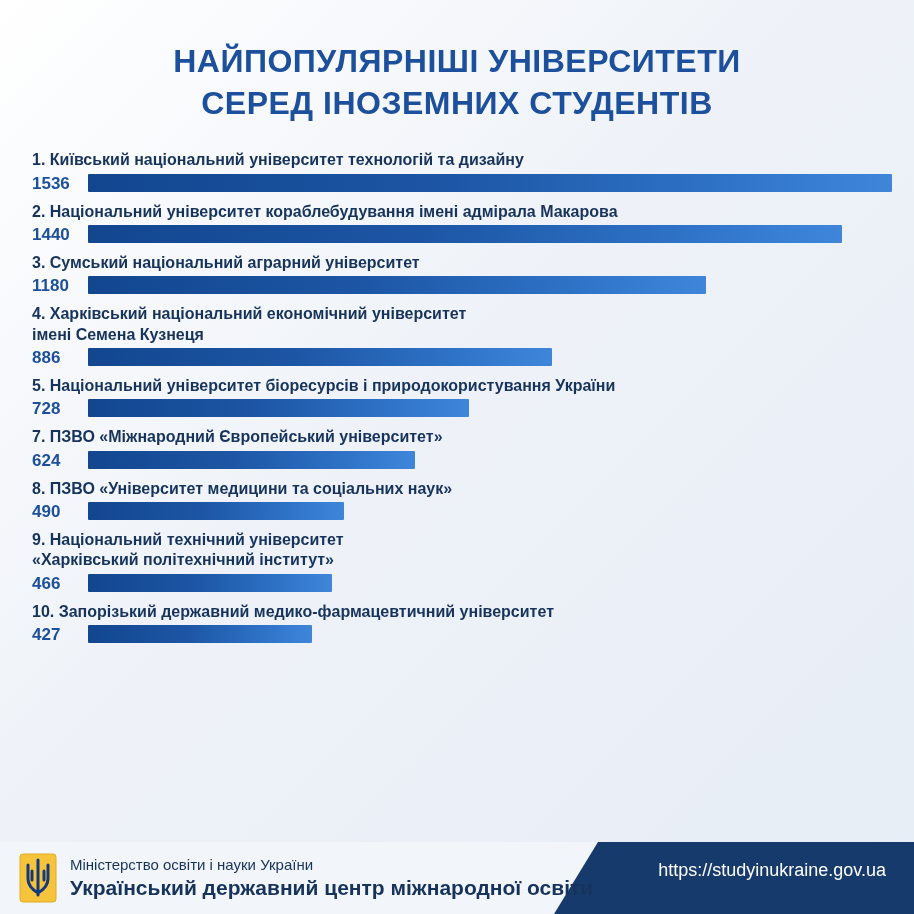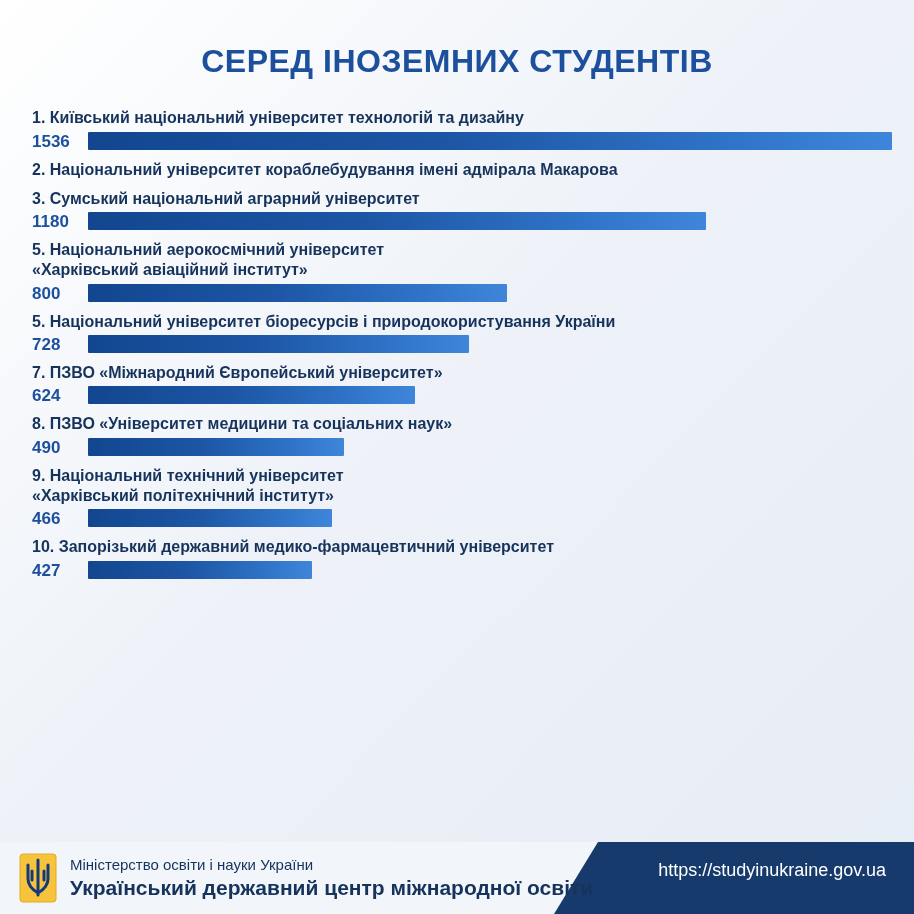--- a/index.html
+++ b/index.html
@@ -134,60 +134,67 @@
     color: #ffffff;
     font-size: 18px;
   }
 </style>
 </head>
 <body>
 
 <div class="page">
 
   <div class="title-block">
+    <div class="title-line">НАЙПОПУЛЯРНІШІ УНІВЕРСИТЕТИ</div>
     <div class="title-line">СЕРЕД ІНОЗЕМНИХ СТУДЕНТІВ</div>
   </div>
 
   <div class="chart">
 
     <div class="row">
       <div class="row-label">1. Київський національний університет технологій та дизайну</div>
       <div class="bar-line">
         <div class="bar-value">1536</div>
         <div class="bar-track">
           <div class="bar-fill" style="width: 100%;"></div>
         </div>
       </div>
     </div>
 
     <div class="row">
       <div class="row-label">2. Національний університет кораблебудування імені адмірала Макарова</div>
+      <div class="bar-line">
+        <div class="bar-value">1440</div>
+        <div class="bar-track">
+          <div class="bar-fill" style="width: 93.75%;"></div>
+        </div>
+      </div>
     </div>
 
     <div class="row">
       <div class="row-label">3. Сумський національний аграрний університет</div>
       <div class="bar-line">
         <div class="bar-value">1180</div>
         <div class="bar-track">
           <div class="bar-fill" style="width: 76.8229%;"></div>
         </div>
       </div>
     </div>
 
-
-    <div class="row">
-      <div class="row-label">5. Національний аерокосмічний університет
-«Харківський авіаційний інститут»</div>
-      <div class="bar-line">
-        <div class="bar-value">800</div>
-        <div class="bar-track">
-          <div class="bar-fill" style="width: 52.0833%;"></div>
-        </div>
-      </div>
-    </div>
+    <div class="row">
+      <div class="row-label">4. Харківський національний економічний університет
+імені Семена Кузнеця</div>
+      <div class="bar-line">
+        <div class="bar-value">886</div>
+        <div class="bar-track">
+          <div class="bar-fill" style="width: 57.6823%;"></div>
+        </div>
+      </div>
+    </div>
+
 
     <div class="row">
       <div class="row-label">5. Національний університет біоресурсів і природокористування України</div>
       <div class="bar-line">
         <div class="bar-value">728</div>
         <div class="bar-track">
           <div class="bar-fill" style="width: 47.3958%;"></div>
         </div>
       </div>
     </div>

